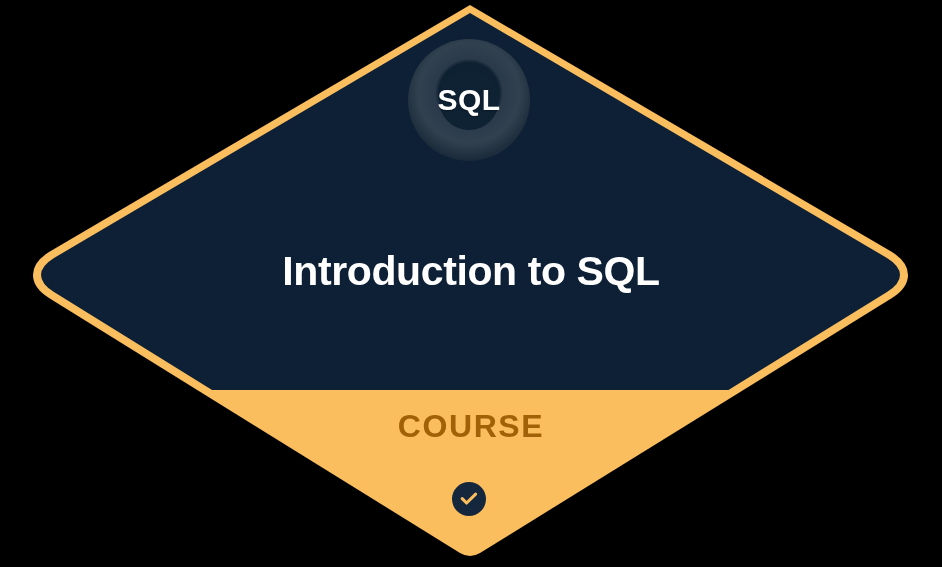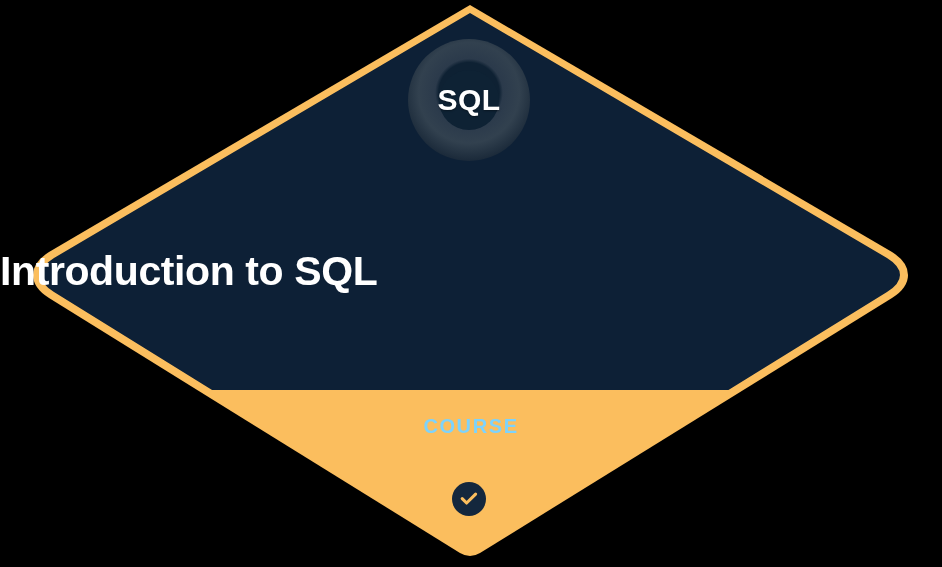--- a/index.html
+++ b/index.html
@@ -81,40 +81,40 @@
     line-height: 1;
     text-shadow: 0 1px 2px rgba(0,0,0,0.35);
   }
 
   
   #course-title {
     position: absolute;
     left: 0;
     top: 245px;
     width: 942px;
-    text-align: left;
+    text-align: center;
     color: #ffffff;
     font-size: 41px;
     font-weight: bold;
     letter-spacing: -0.4px;
     line-height: 52px;
     white-space: nowrap;
   }
 
   
   #status-block {
     position: absolute;
     left: 0;
     top: 408px;
     width: 942px;
     text-align: center;
   }
   .status-line {
-    color: #7dd3fc;
-    font-size: 20px;
+    color: #a16207;
+    font-size: 32px;
     font-weight: bold;
     letter-spacing: 1.6px;
     line-height: 36px;
   }
   #complete-check-badge {
     position: absolute;
     left: 452px;
     top: 482px;
     width: 34px;
     height: 34px;

